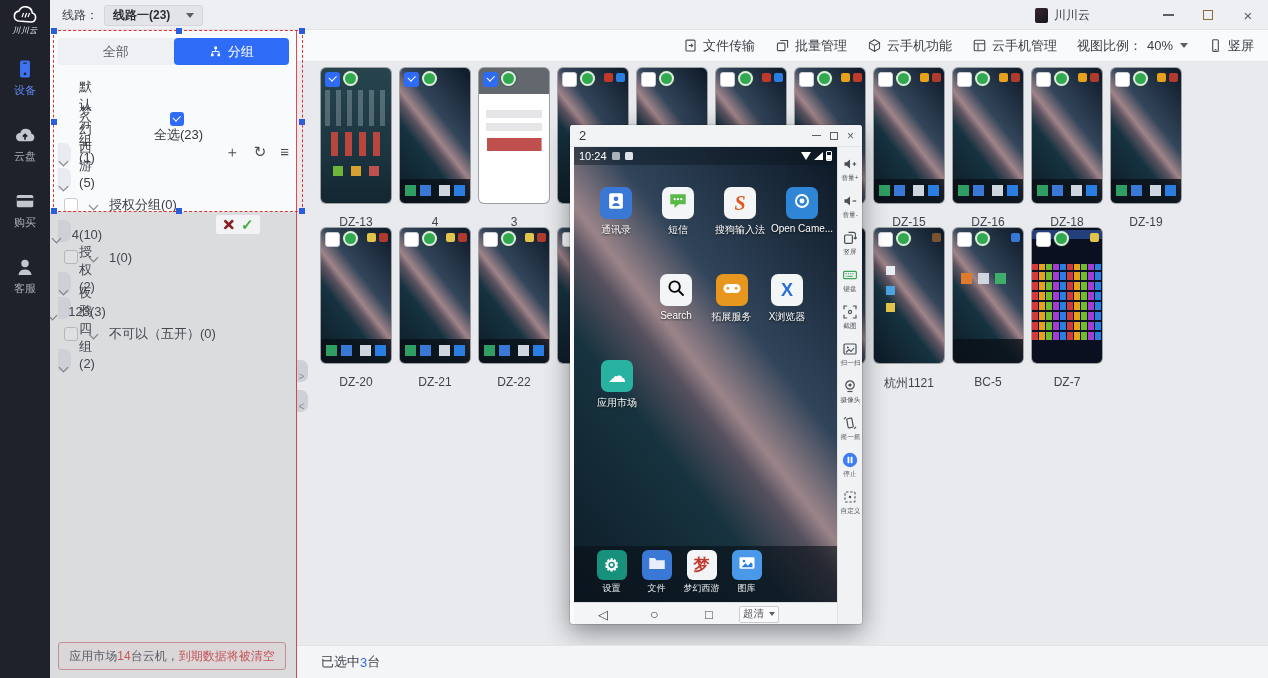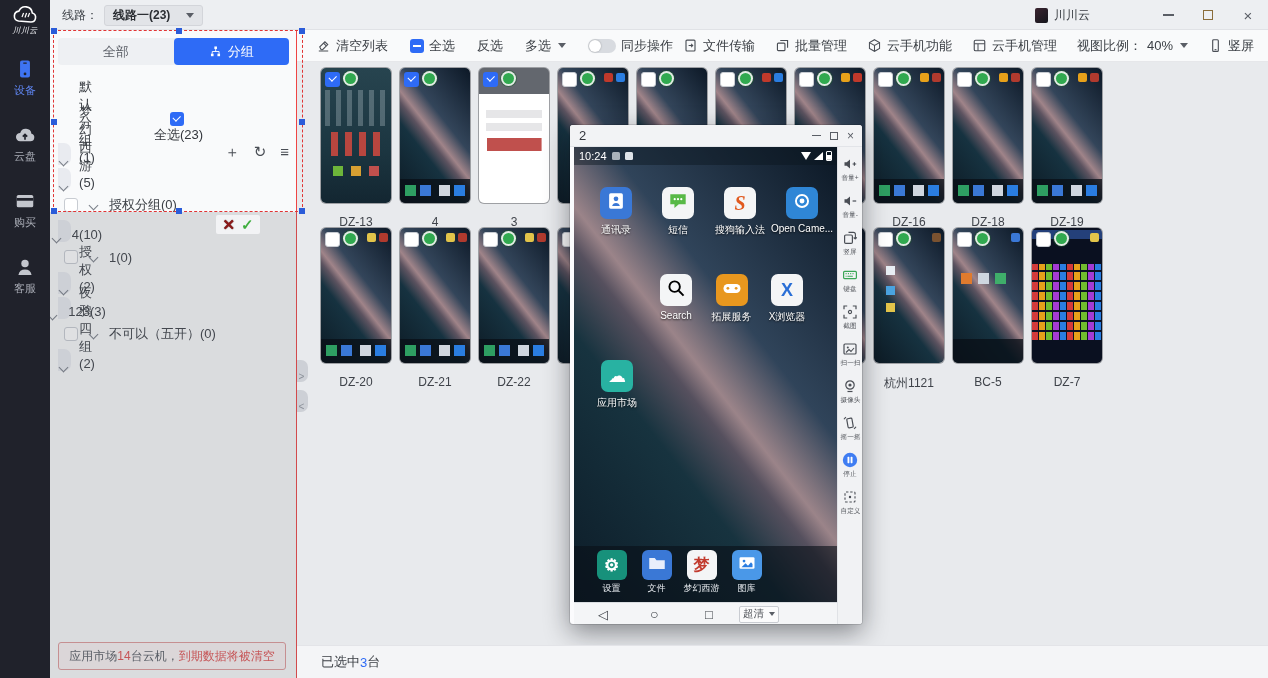--- a/index.html
+++ b/index.html
@@ -369,44 +369,20 @@
       <span class="warn-dark">应用市场</span>
         <span class="warn-red">14</span>
         <span class="warn-dark">台云机，</span>
         <span class="warn-red">到期数据将被清空</span>
     </div>
     <div class="dim-overlay"></div>
   </section>
 
   <main id="main">
     <div id="toolbar">
-      <div id="tb-left">
-        <div class="tb-item">
-          <span class="tb-ic"><svg viewBox="0 0 16 16">
-                <path d="M4 9.5L9.5 4l3 3L7 12.5H5.5z" fill="none" stroke="currentColor" stroke-width="1.2"></path>
-                <path d="M3 13.8h10M8 5.5L11 8.5" stroke="currentColor" stroke-width="1.2" fill="none"></path>
-              </svg></span>
-          <span>清空列表</span>
-        </div>
-        <div class="tb-item">
-          <span class="cb indeterminate"></span>
-          <span>全选</span>
-        </div>
-        <div class="tb-item">
-          <span>反选</span>
-        </div>
-        <div class="tb-item">
-          <span>多选</span>
-          <span class="caret"></span>
-        </div>
-        <div class="tb-item">
-          <span class="toggle"></span>
-          <span>同步操作</span>
-        </div>
-      </div>
       <div id="tb-right">
 
           <div class="tb-item">
             <span class="tb-ic"><svg viewBox="0 0 16 16">
                 <rect x="3.2" y="2.2" width="9.6" height="11.6" rx="1" fill="none" stroke="currentColor" stroke-width="1.2"></rect>
                 <path d="M6 8h4M8.6 6.2L10.4 8l-1.8 1.8" stroke="currentColor" stroke-width="1.1" fill="none"></path>
               </svg></span>
             <span>文件传输</span>
           </div>
 
@@ -517,20 +493,31 @@
               <span class="cb thumb-check unchecked"></span>
               <span class="status-dot"></span>
               <span class="badges">
                 <span class="mini-badge" style="background: rgb(231, 161, 26);"></span>
                 <span class="mini-badge" style="background: rgb(192, 57, 43);"></span>
               </span>
             </div>
             <div class="thumb-label"></div>
           </div>
 
+          <div class="thumb">
+            <div class="thumb-screen scr-galaxy has-dock">
+              <span class="cb thumb-check unchecked"></span>
+              <span class="status-dot"></span>
+              <span class="badges">
+                <span class="mini-badge" style="background: rgb(231, 161, 26);"></span>
+                <span class="mini-badge" style="background: rgb(176, 58, 46);"></span>
+              </span>
+            </div>
+            <div class="thumb-label">DZ-15</div>
+          </div>
 
           <div class="thumb">
             <div class="thumb-screen scr-galaxy has-dock">
               <span class="cb thumb-check unchecked"></span>
               <span class="status-dot"></span>
               <span class="badges">
                 <span class="mini-badge" style="background: rgb(231, 161, 26);"></span>
                 <span class="mini-badge" style="background: rgb(176, 58, 46);"></span>
               </span>
             </div>

